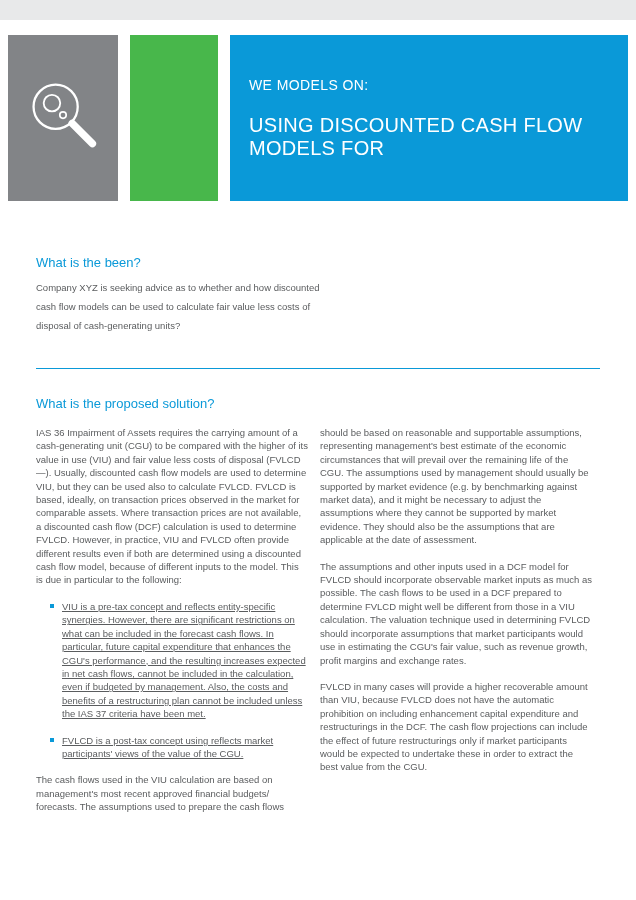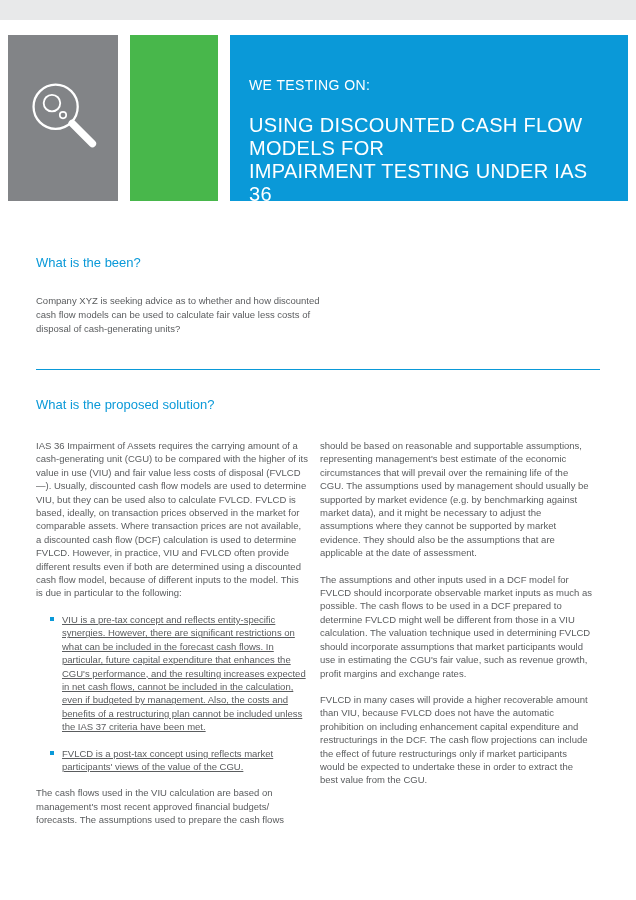--- a/index.html
+++ b/index.html
@@ -64,39 +64,39 @@
   
   .section-heading {
     color: #0a99d8;
     font-size: 13px;
     font-weight: 400;
   }
   .issue-section {
     margin: 54px 36px 0 36px;
   }
   .issue-body {
-    margin-top: 24px;
+    margin-top: 8px;
     max-width: 298px;
     color: #5a5c5e;
     font-size: 9.5px;
-    line-height: 14px;
+    line-height: 19px;
   }
   .divider {
     margin: 33px 36px 0 36px;
     height: 1px;
     background: #0a99d8;
     border: none;
   }
   .solution-section {
     margin: 27px 36px 0 36px;
   }
   .columns {
     display: flex;
     gap: 12px;
-    margin-top: 27px;
+    margin-top: 15px;
   }
   .col {
     width: 272px;
     color: #5a5c5e;
     font-size: 9.5px;
     line-height: 13.4px;
   }
   .col p { margin-bottom: 13px; }
   .col p:last-child { margin-bottom: 0; }
   ul.bullets {
@@ -133,24 +133,23 @@
         <svg width="92" height="92" viewBox="0 0 100 100" fill="none">
           <circle cx="42" cy="40" r="24" stroke="#ffffff" stroke-width="2.5"></circle>
           <circle cx="38" cy="36" r="9" stroke="#ffffff" stroke-width="2"></circle>
           <circle cx="50" cy="49" r="3.5" stroke="#ffffff" stroke-width="1.8"></circle>
           <line x1="60" y1="58" x2="82" y2="80" stroke="#ffffff" stroke-width="8" stroke-linecap="round"></line>
         </svg>
       </span>
     </div>
     <div class="block-green"></div>
     <div class="block-blue">
-      <div class="banner-kicker">WE TESTING ON:</div>
+      <div class="banner-kicker">WE MODELS ON:</div>
       <div class="banner-title">
         <div>USING DISCOUNTED CASH FLOW MODELS FOR</div>
-        <div>IMPAIRMENT TESTING UNDER IAS 36</div>
       </div>
     </div>
   </div>
 
   <div class="issue-section">
     <div class="section-heading">What is the been?</div>
     <div class="issue-body">Company XYZ is seeking advice as to whether and how discounted cash flow models can be used to calculate fair value less costs of disposal of cash-generating units?</div>
   </div>
 
   <hr class="divider">

